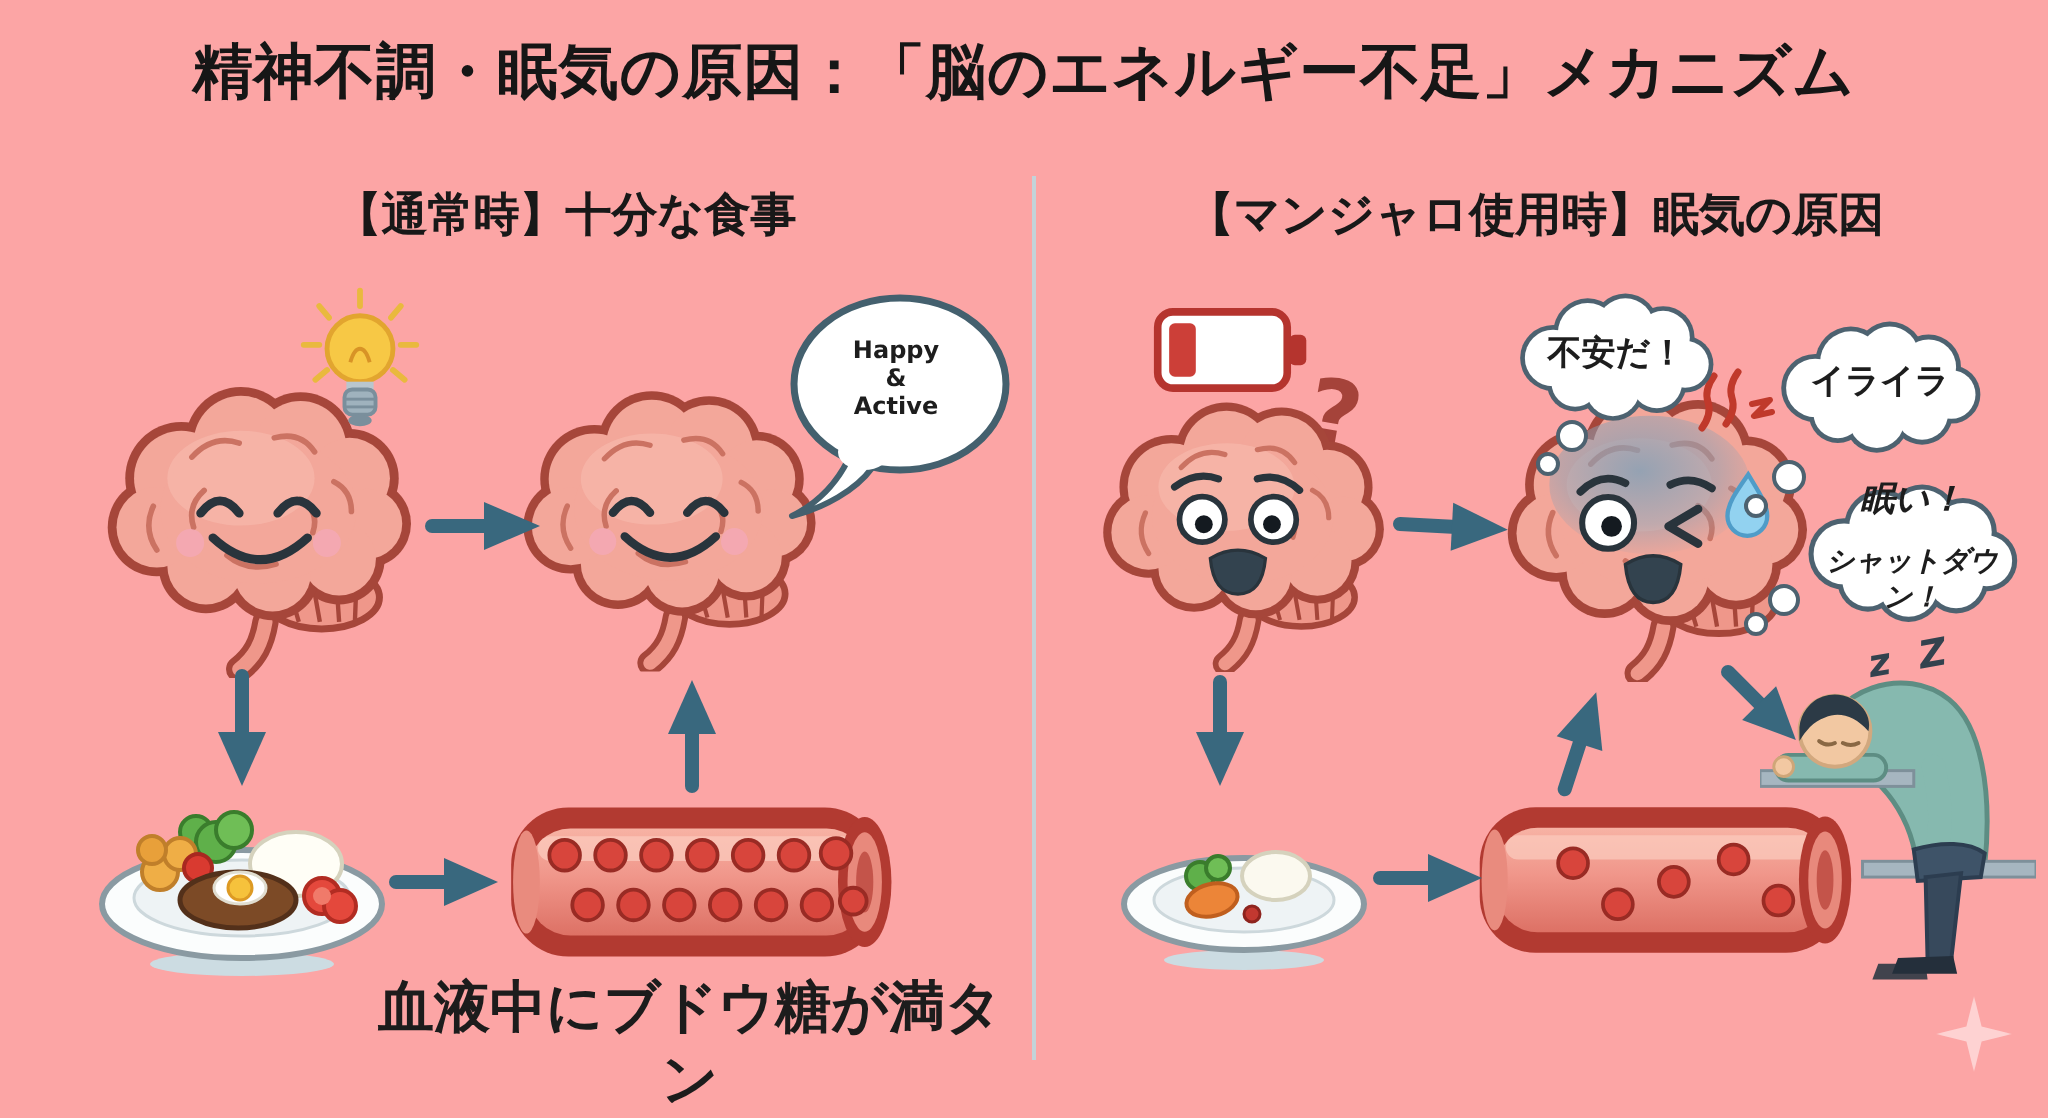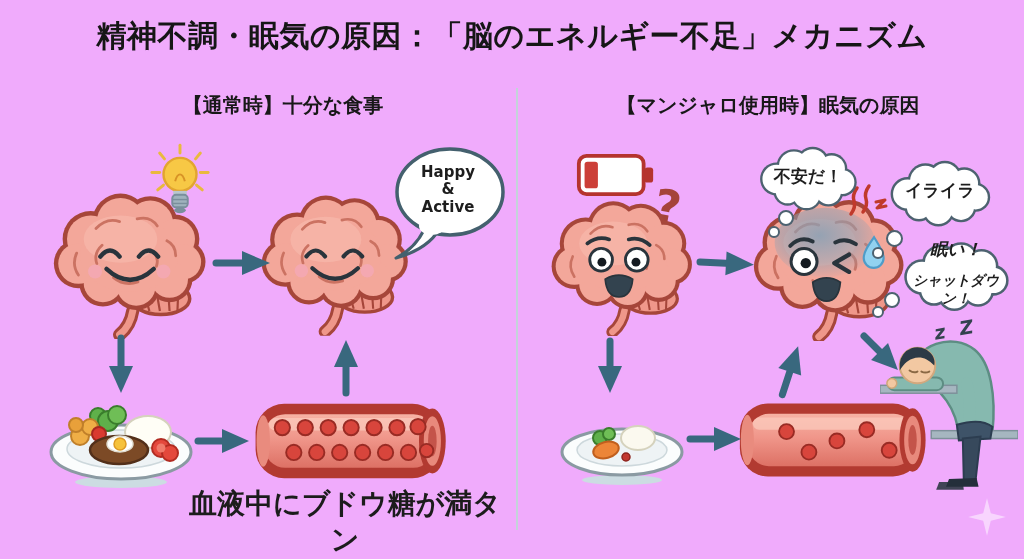--- a/index.html
+++ b/index.html
@@ -1,39 +1,39 @@
 <!DOCTYPE html>
 <html><head>
 <meta charset="utf-8">
 <style>
   html,body{margin:0;padding:0;background:#cfd8db;}
   .stage{
     position:relative;width:1024px;height:559px;overflow:hidden;
-    background:#f0abfc;
+    background:#fca5a5;
     font-family:"DejaVu Sans","Liberation Sans",sans-serif;
     color:#1b1b1b;
   }
   .abs{position:absolute;}
   .title{
     left:0;top:16px;width:1024px;text-align:center;
     font-size:30px;font-weight:800;letter-spacing:.5px;color:#161616;
   }
   .panel-header{
-    top:92px;text-align:center;font-size:20px;font-weight:800;color:#181818;
+    top:92px;text-align:center;font-size:23px;font-weight:800;color:#181818;
   }
   .divider{left:516px;top:88px;width:2px;height:442px;background:#c3d3d9;}
   .caption{font-size:28px;font-weight:700;text-align:center;color:#1c1c1c;white-space:pre-line;line-height:1.3;}
   .bubble-text{
     position:absolute;left:0;top:0;right:0;bottom:14px;
     display:flex;align-items:center;justify-content:center;flex-direction:column;
     font-weight:700;color:#1d1d1d;text-align:center;
   }
   .jp-bubble{font-size:17px;}
   .jp-bubble-sub{font-size:14px;margin-top:11px;}
-  .happy-text{font-size:15px;line-height:1.15;white-space:pre-line;}
+  .happy-text{font-size:12px;line-height:1.15;white-space:pre-line;}
   .tdot{position:absolute;background:#fff;border:2.5px solid #4d6270;border-radius:50%;}
   .qmark{font-size:46px;font-weight:800;color:#a5433a;transform:rotate(10deg);}
   .zzz{font-size:19px;font-weight:800;font-style:italic;color:#33424e;letter-spacing:4px;transform:rotate(-10deg);}
   .sparkle{
     left:968px;top:498px;width:38px;height:38px;background:#ffffff;opacity:.5;filter:blur(1.5px);
     clip-path:polygon(50% 0,60% 40%,100% 50%,60% 60%,50% 100%,40% 60%,0 50%,40% 40%);
   }
   svg{display:block;}
 </style>
 </head>

